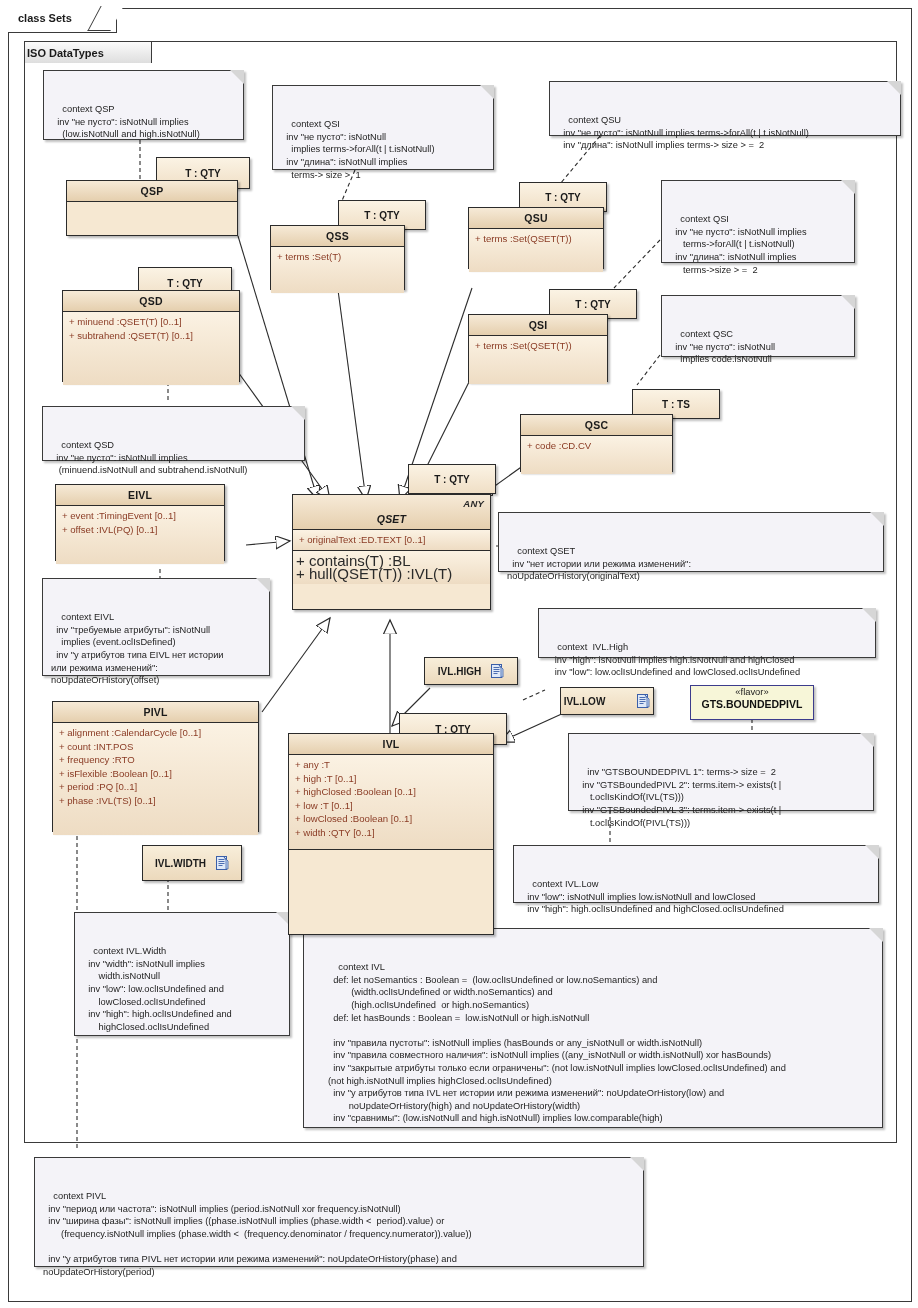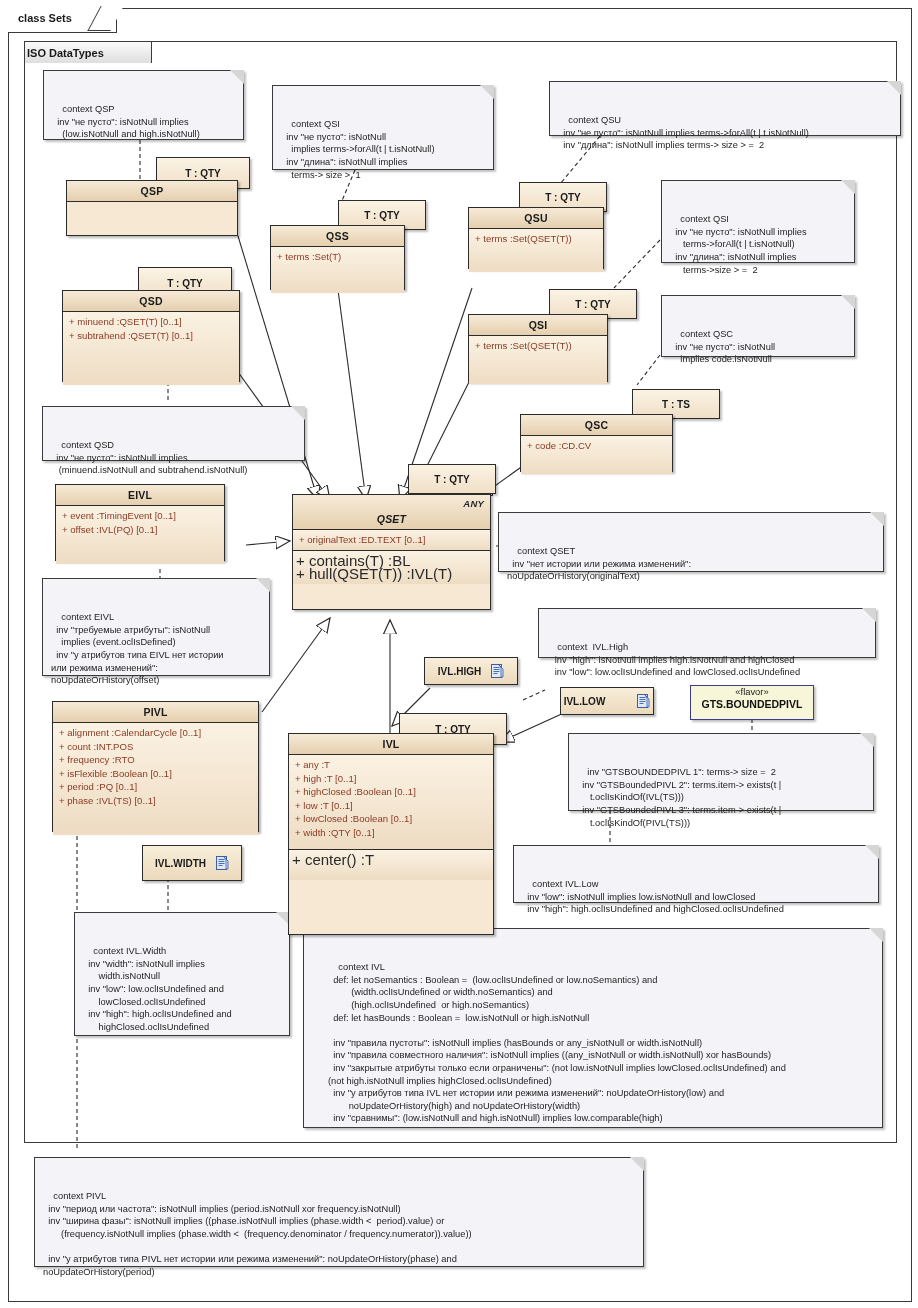--- a/index.html
+++ b/index.html
@@ -351,23 +351,20 @@
   <div class="cls" style="left:288px;top:733px;width:206px;height:202px;">
     <div class="cls-name">IVL</div>
     <div class="cls-body" style="height:88px;">
       <div class="attr">+   any  :T</div>
       <div class="attr">+   high  :T [0..1]</div>
       <div class="attr">+   highClosed  :Boolean [0..1]</div>
       <div class="attr">+   low  :T [0..1]</div>
       <div class="attr">+   lowClosed  :Boolean [0..1]</div>
       <div class="attr">+   width  :QTY [0..1]</div>
     </div>
-    <div class="cls-body last" style="height:24px;">
-      <div class="op">+   center()  :T</div>
-    </div>
   </div>
 
   <div class="docbox" style="left:424px;top:657px;width:94px;height:28px;">
     <span>IVL.HIGH</span>
     <span class="docicon">
       <svg width="13" height="14" viewBox="0 0 13 14">
         <rect x="0.5" y="0.5" width="10" height="13" fill="#dfe9f8" stroke="#3b5fa8"></rect>
         <path d="M2.5,3.5 h6 M2.5,5.5 h6 M2.5,7.5 h6 M2.5,9.5 h4" stroke="#3b5fa8" stroke-width="0.9"></path>
         <path d="M8,1 l4,4 v8 h-2 v-9 z" fill="#c9d9f2" stroke="#3b5fa8" stroke-width="0.8"></path>
       </svg>

